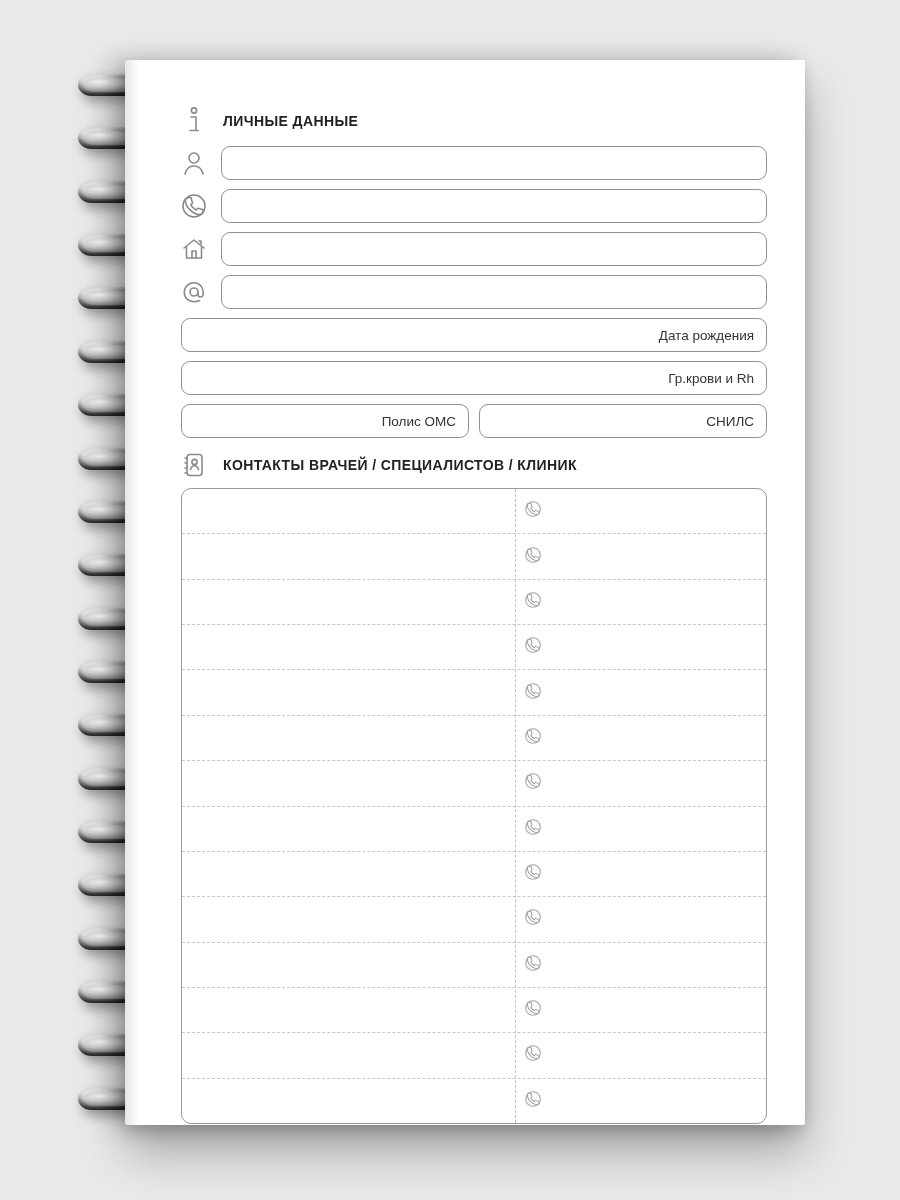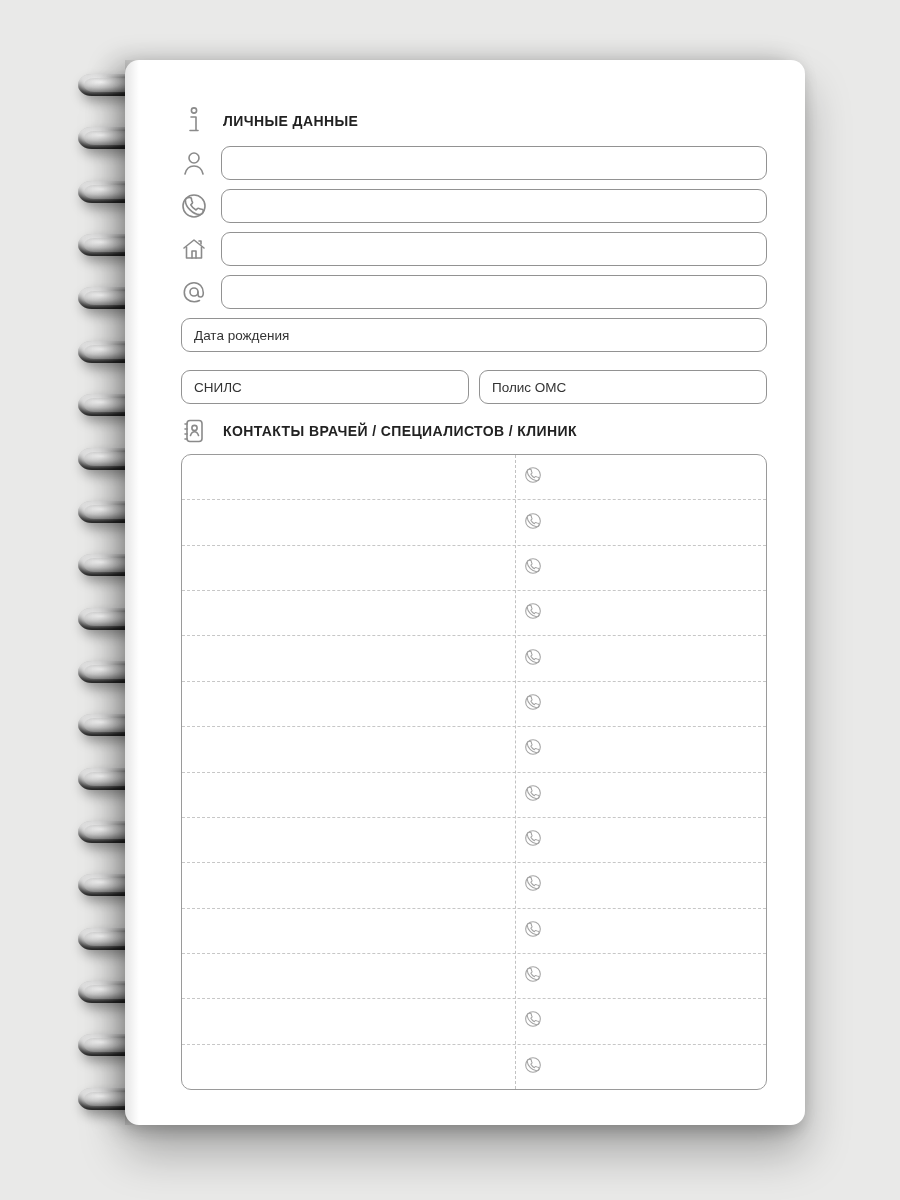--- a/index.html
+++ b/index.html
@@ -11,21 +11,21 @@
     position: relative;
     overflow: hidden;
   }
 
   
   .page {
     position: absolute;
     left: 125px; top: 60px;
     width: 680px; height: 1065px;
     background: #ffffff;
-    border-radius: 14px;
+    border-radius: 2px;
     box-shadow:
       0 28px 46px rgba(0,0,0,0.28),
       0 6px 14px rgba(0,0,0,0.12),
       -14px 0 26px rgba(0,0,0,0.22);
   }
   .page::before {
     
     content:"";
     position:absolute; left:0; top:0; bottom:0; width:14px;
     background: linear-gradient(to right, rgba(0,0,0,0.10), rgba(0,0,0,0));
@@ -86,21 +86,21 @@
   .text-field {
     flex:1; height:34px;
     border:1.5px solid #929292; border-radius:9px;
     background:#fff;
     padding:0 12px;
     font-size:13.5px; color:#333;
     display:flex; align-items:center;
   }
 
   .grid-row { display:flex; gap:10px; margin-bottom:9px; }
-  .grid-row .text-field { padding:8px 12px; }
+  .grid-row .text-field { padding:8px 12px;justify-content:flex-end; }
 
   
   .contacts-box {
     margin-top:6px;
     border:1.5px solid #9a9a9a; border-radius:10px;
     height:636px;
     position:relative;
     overflow:hidden;
     background:#fff;
   }
@@ -280,27 +280,30 @@
       </span>
       <div class="text-field"></div>
     </div>
 
     <div class="grid-row" style="margin-top:6px">
       <div class="text-field">
           <span>Дата рождения</span>
         </div>
     </div>
     <div class="grid-row">
+      <div class="text-field" style="flex:1">
+          <span>Гр.крови и Rh</span>
+        </div>
     </div>
     <div class="grid-row">
       <div class="text-field" style="flex:1">
-          <span>СНИЛС</span>
+          <span>Полис ОМС</span>
         </div>
       <div class="text-field" style="flex:1">
-          <span>Полис ОМС</span>
+          <span>СНИЛС</span>
         </div>
     </div>
 
     <div class="section-head" style="margin-top:14px">
       <span class="icon">
         <svg width="22" height="26" viewBox="0 0 22 26">
             <g class="ic">
           <rect x="4" y="2.5" width="15" height="21" rx="3"></rect>
           <circle cx="11.5" cy="10" r="2.6"></circle>
           <path d="M7.5 17.5c.8-2.5 2.4-3.8 4-3.8s3.2 1.3 4 3.8"></path>

